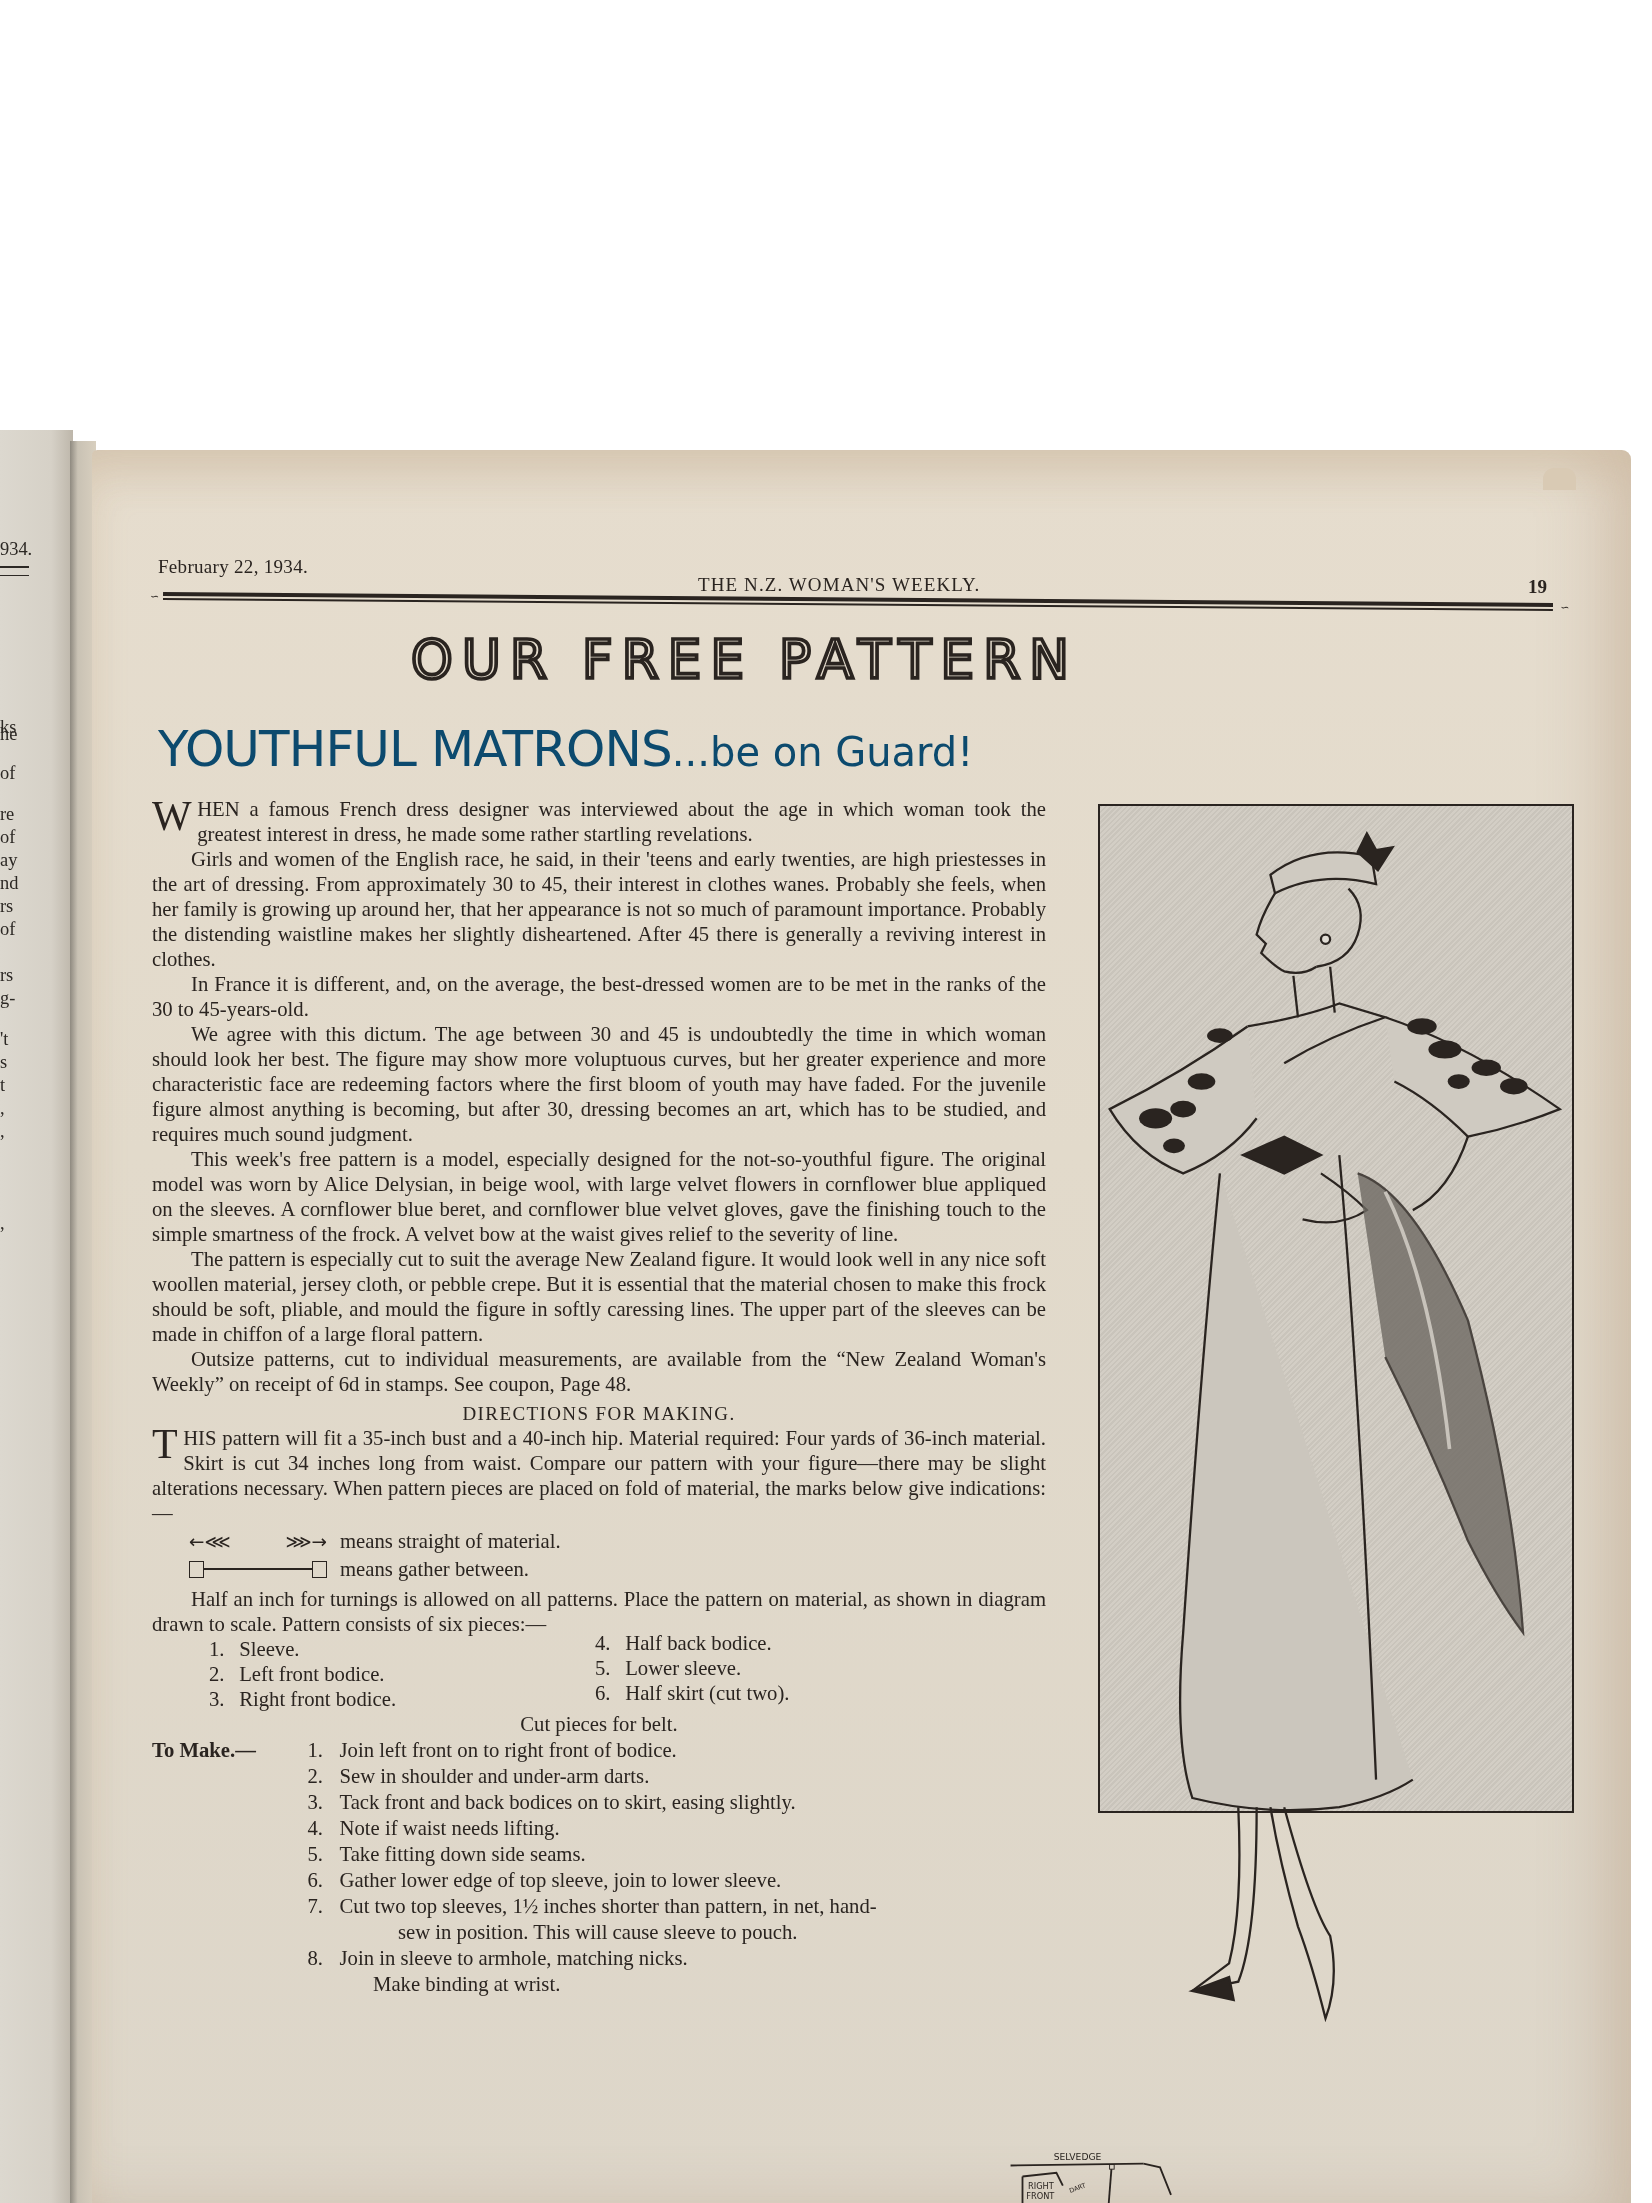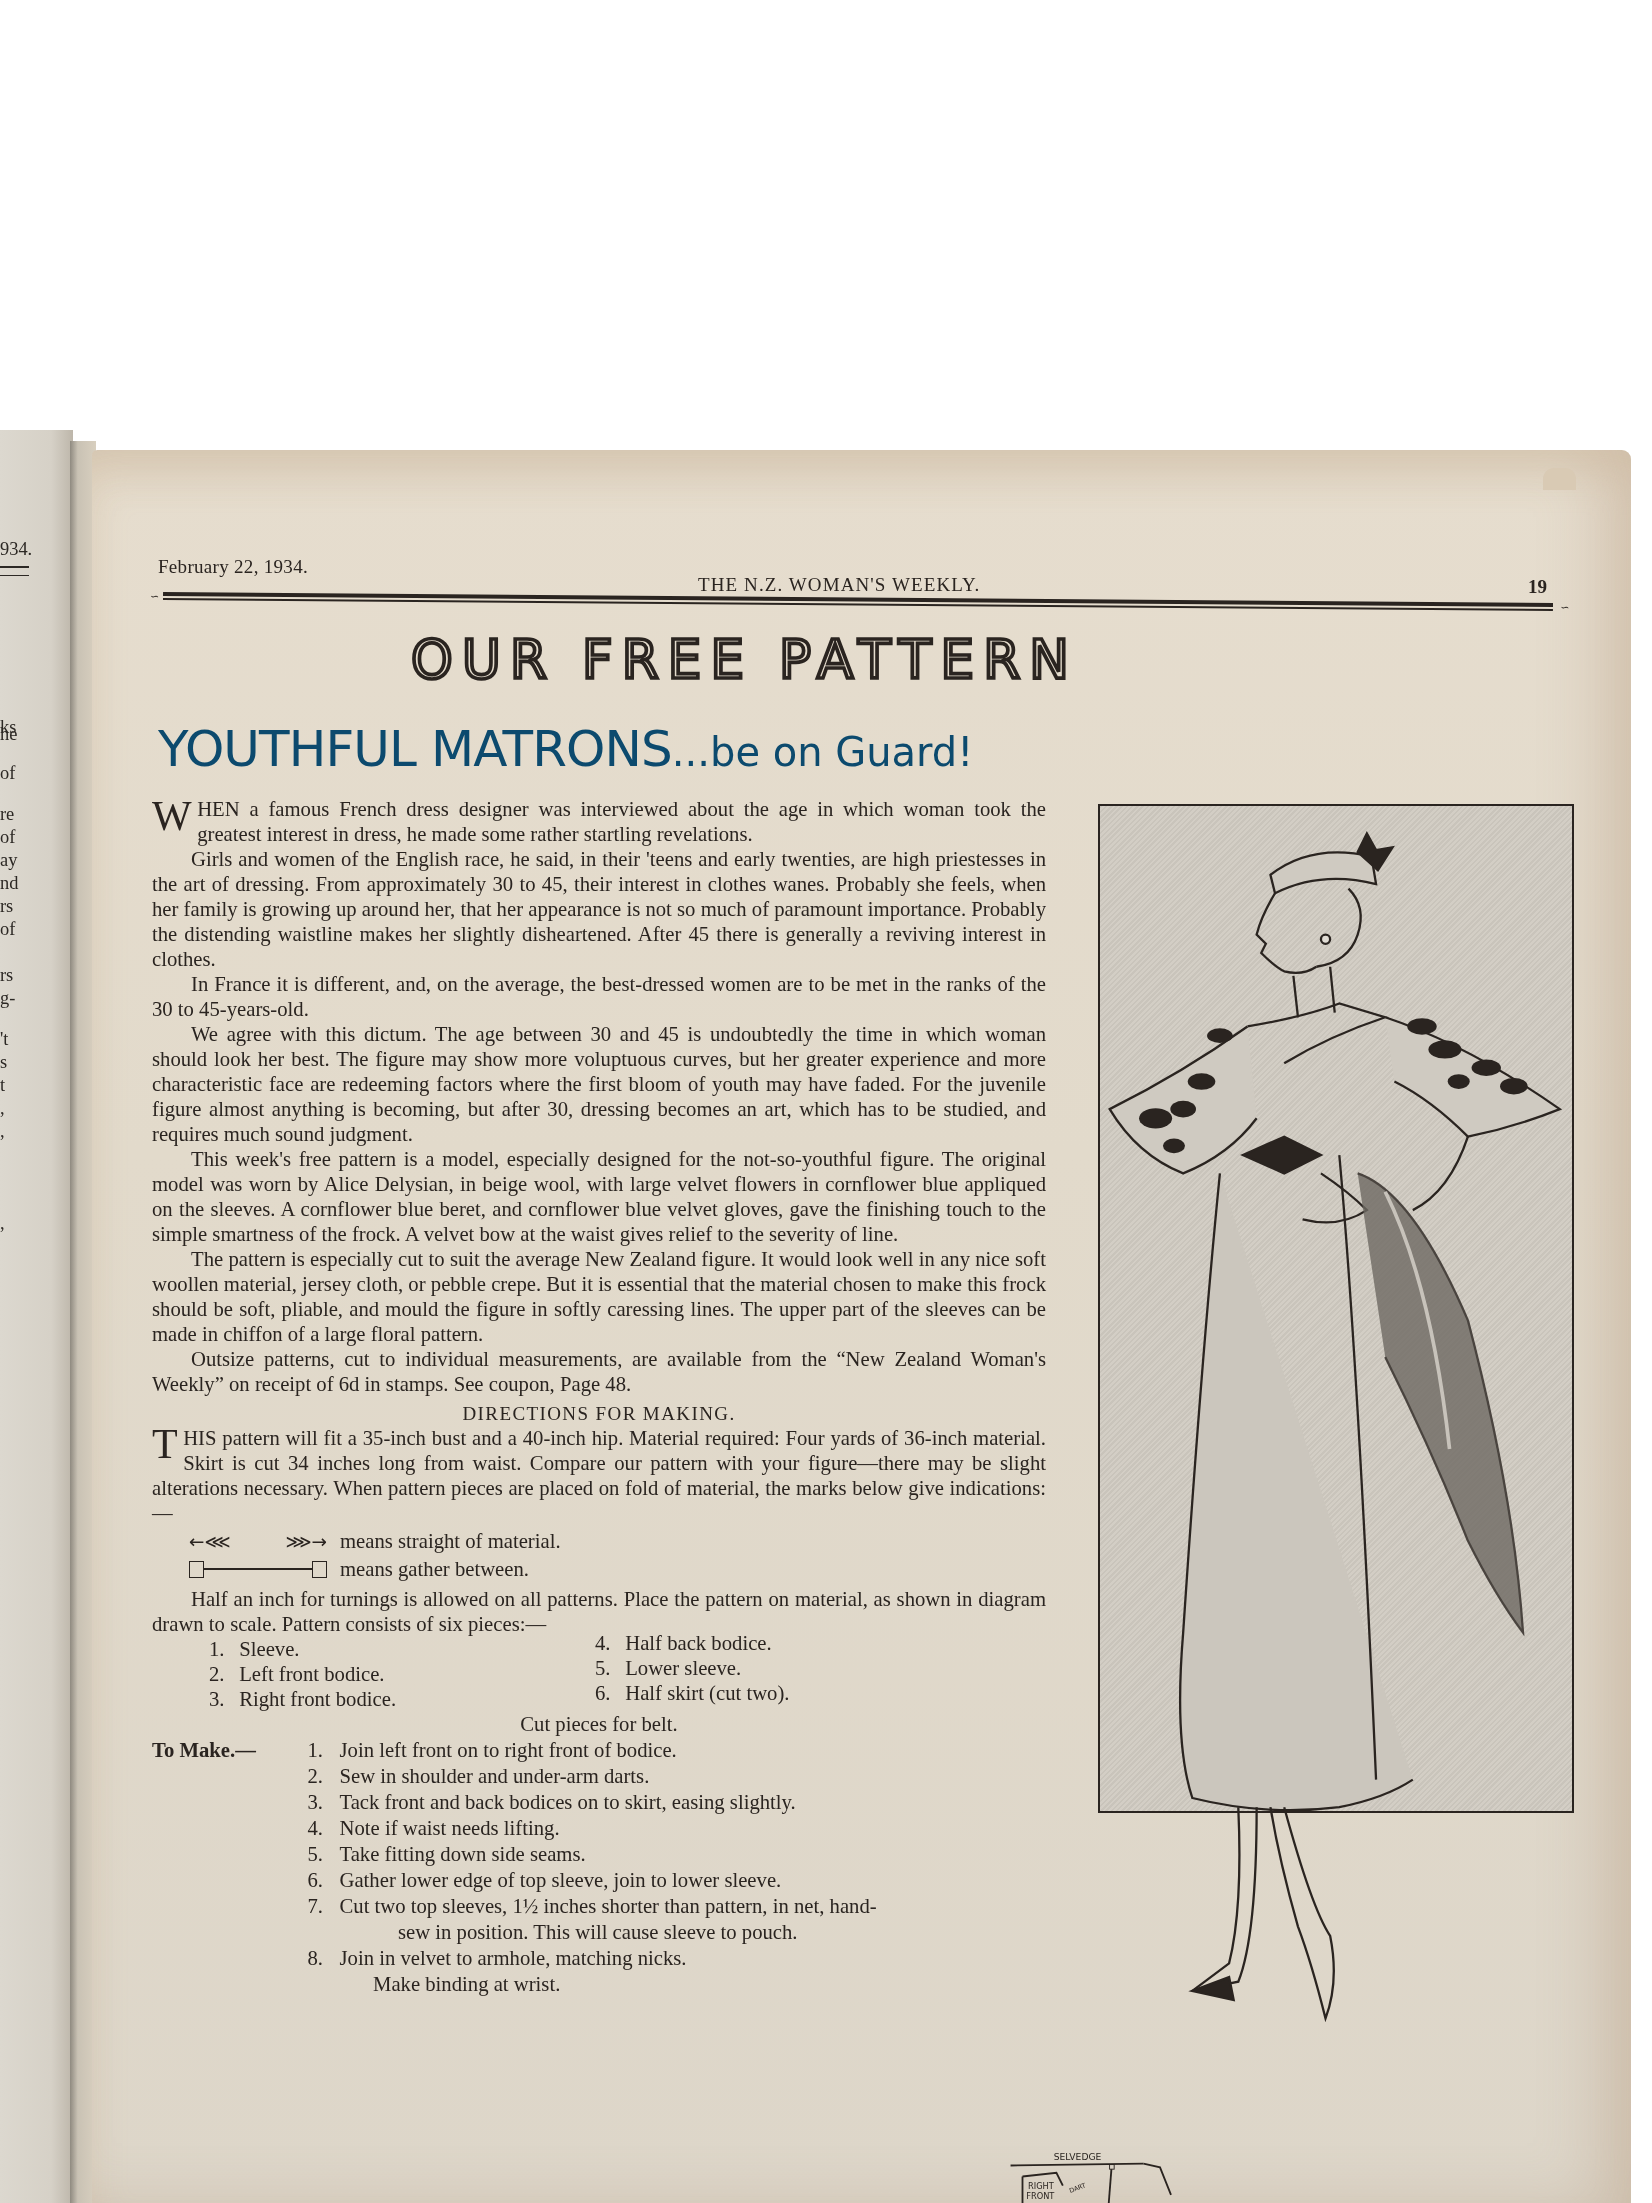--- a/index.html
+++ b/index.html
@@ -183,21 +183,21 @@
           <span class="num">6.</span>
           <span>Gather lower edge of top sleeve, join to lower sleeve.</span>
         </div>
       <div class="step">
           <span class="num">7.</span>
           <span>Cut two top sleeves, 1½ inches shorter than pattern, in net, hand-</span>
         </div>
       <div class="cont">sew in position. This will cause sleeve to pouch.</div>
       <div class="step">
           <span class="num">8.</span>
-          <span>Join in velvet to armhole, matching nicks.</span>
+          <span>Join in sleeve to armhole, matching nicks.</span>
         </div>
       <div class="cont" style="padding-left:83px;">Make binding at wrist.</div>
     </div>
   </div>
 </div>
 
 <div class="illus">
   <svg width="533" height="1240" viewBox="0 0 580 1350" style="position:absolute;left:-18.4px;top:0;overflow:visible;">
     <g fill="none" stroke="#2a2420" stroke-width="2.5">
 

